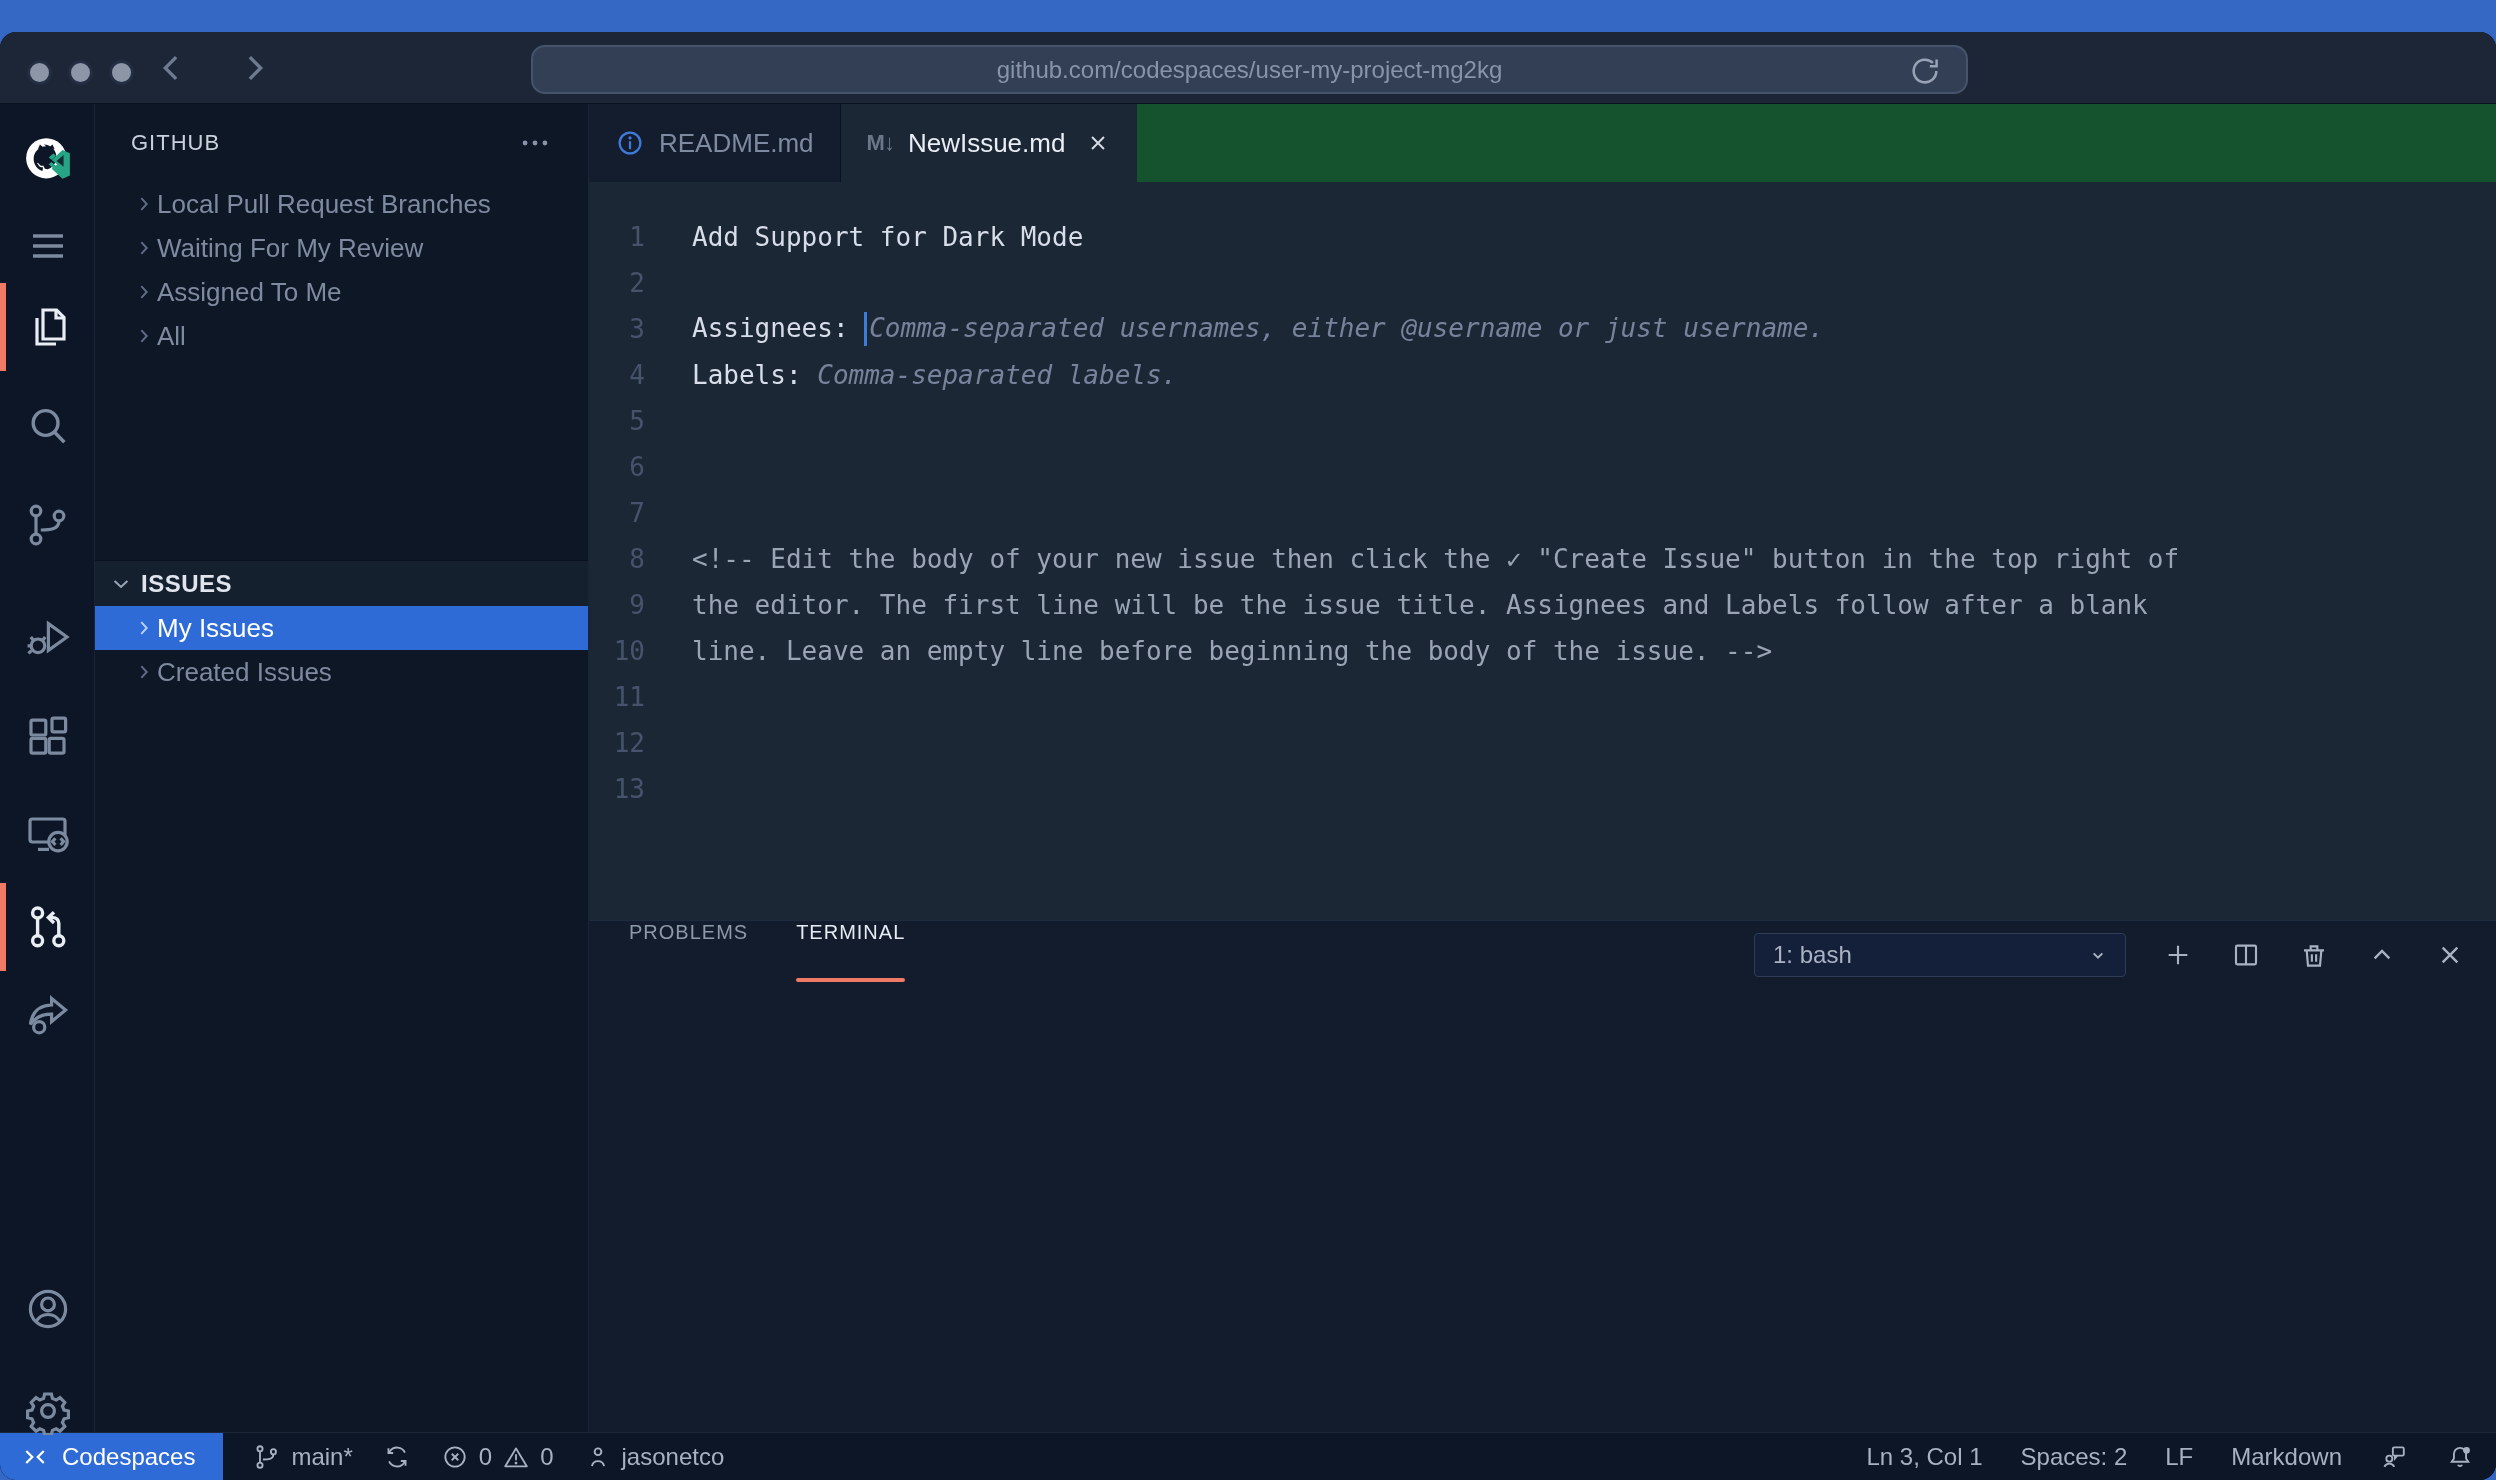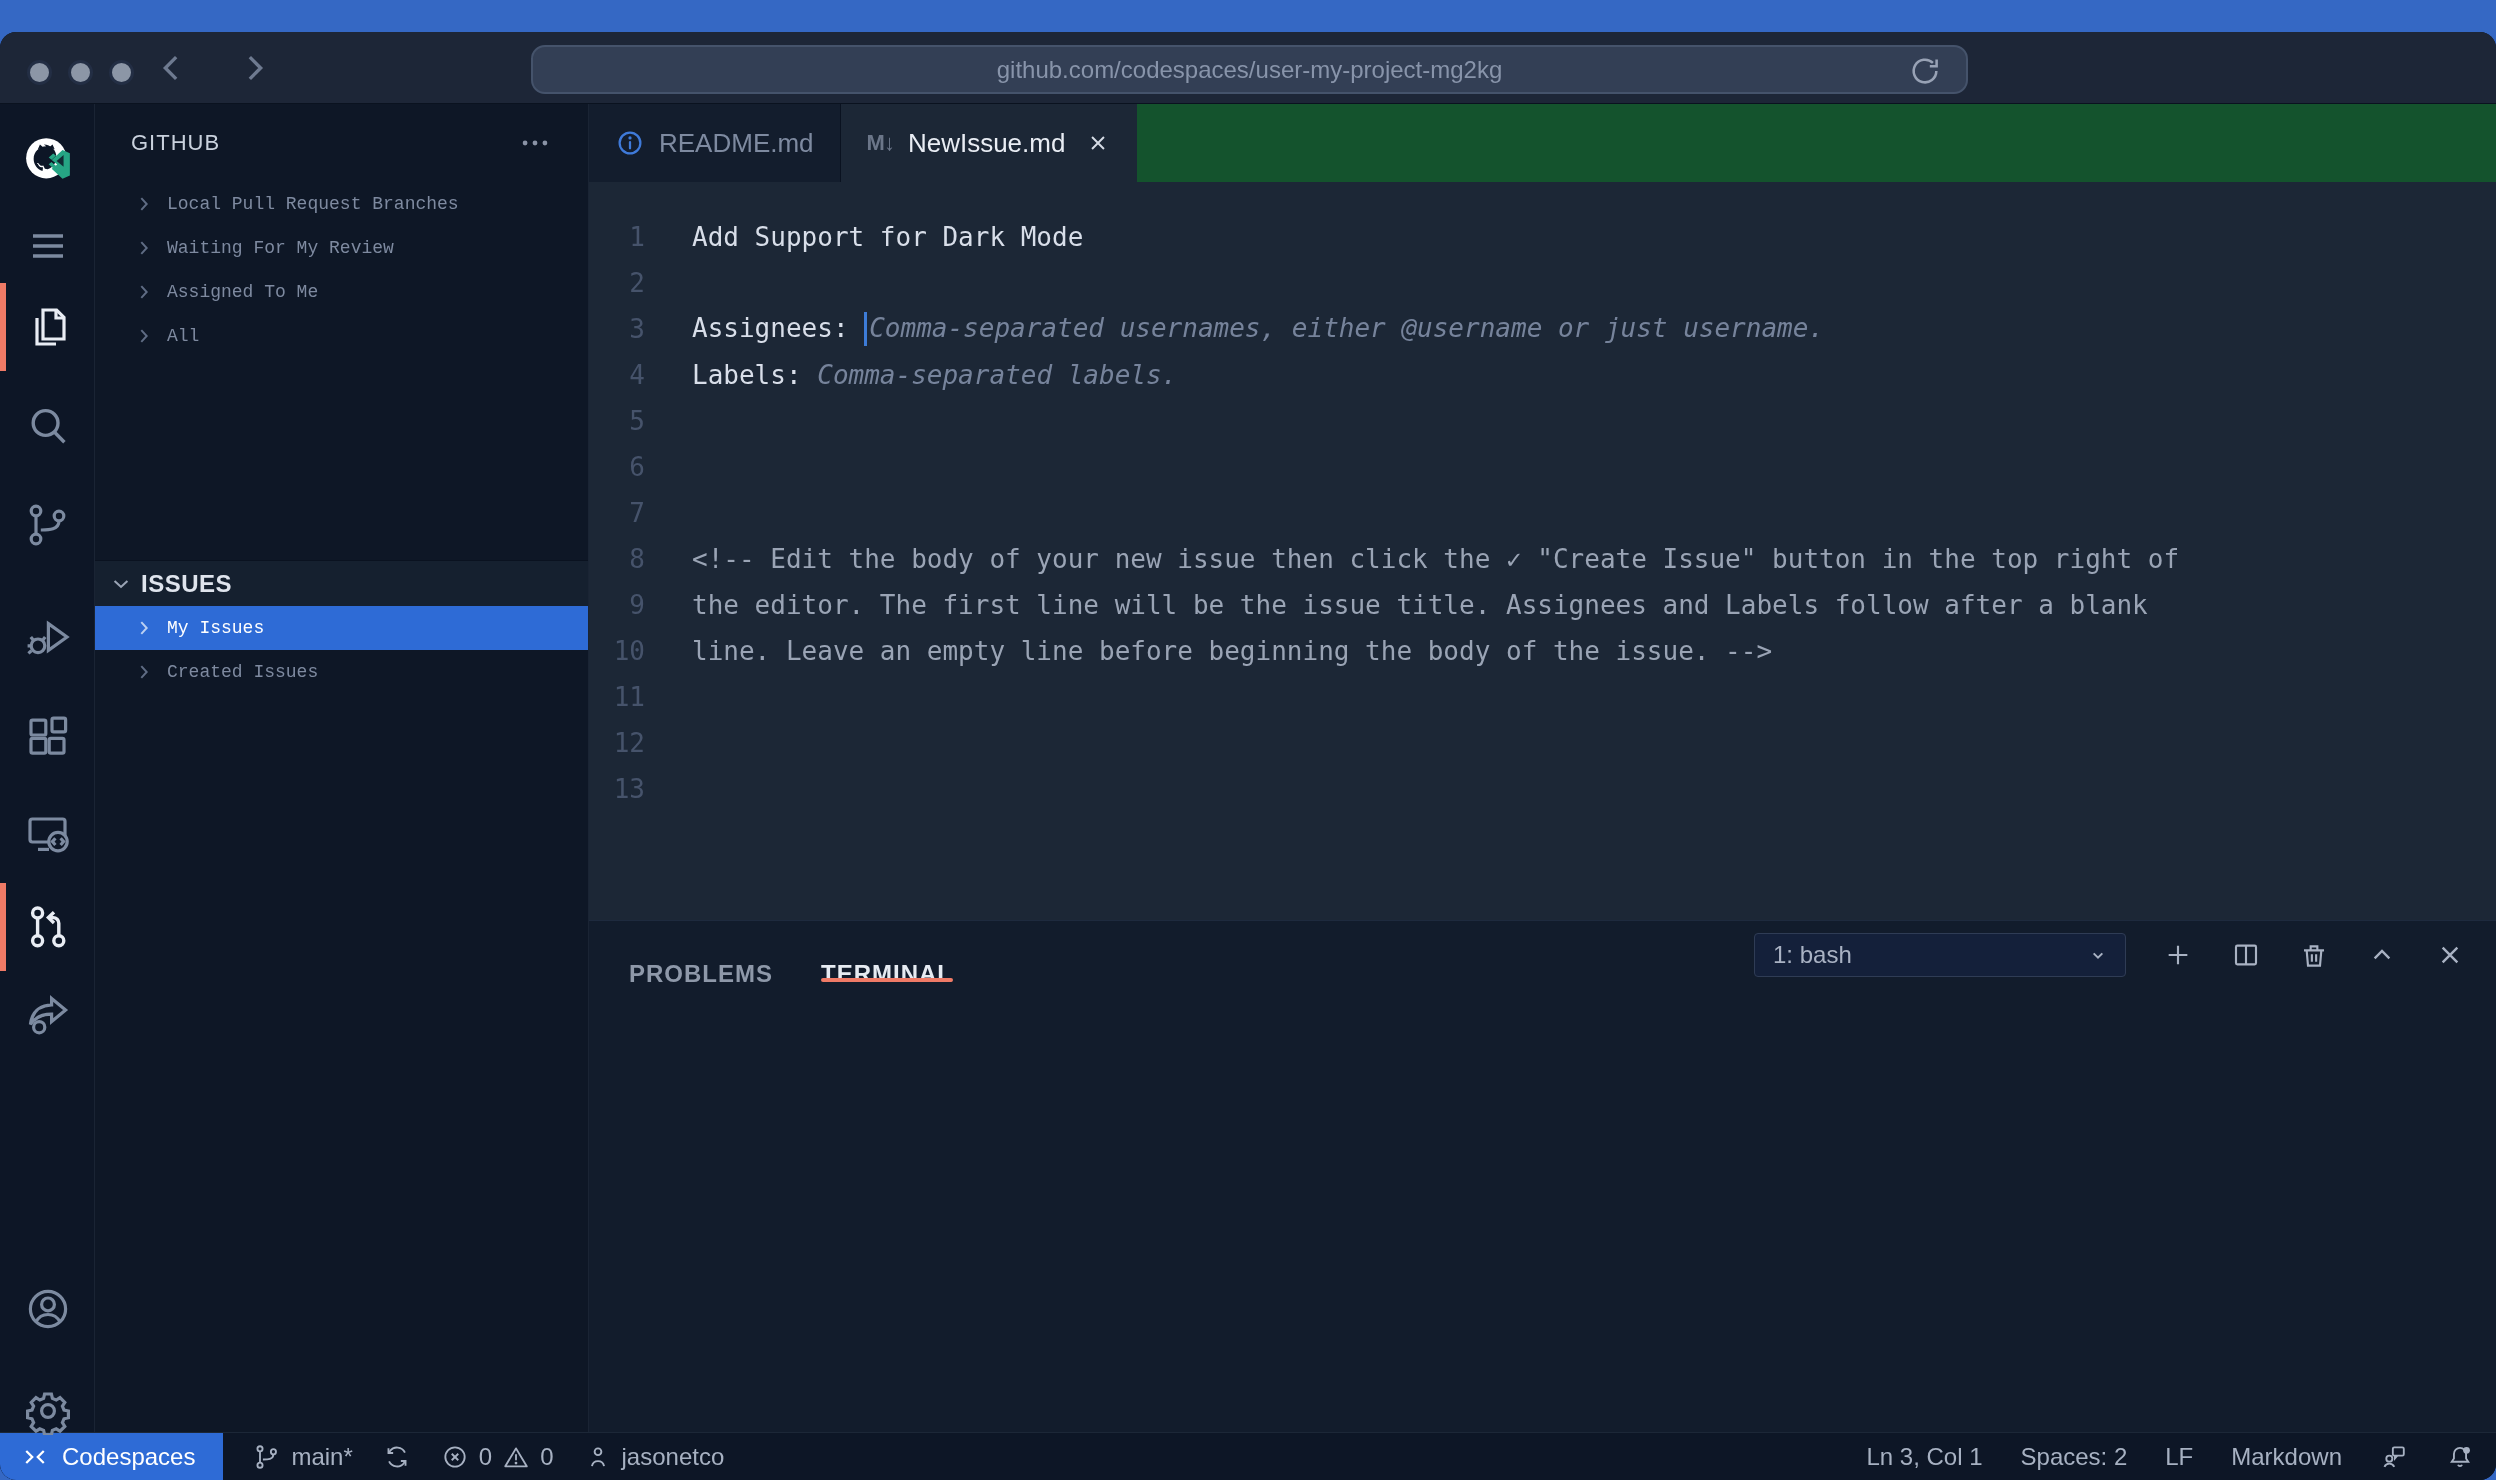--- a/index.html
+++ b/index.html
@@ -33,22 +33,22 @@
 
   
   .sidebar { width:494px; flex:0 0 494px; background:#0E1726; border-right:1px solid #1A2434; display:flex; flex-direction:column; }
   .side-header { height:78px; display:flex; align-items:center; padding:0 36px; justify-content:space-between; }
   .side-title { color:#C9D1DD; font-size:22px; letter-spacing:1px; }
   .more-btn { color:#8A93A6; width:34px; height:34px; }
   .section-header { height:46px; background:#15202F; border-top:1px solid #0A1220; display:flex; align-items:center;
                     padding-left:12px; gap:6px; color:#DFE4ED; cursor:pointer; }
   .section-header svg { width:28px; height:28px; color:#9AA4B5; }
   .section-label { font-size:24px; font-weight:bold; letter-spacing:0.5px; }
-  .tree-item { height:44px; display:flex; align-items:center; padding-left:36px; gap:10px; color:#7E8AA0;
-               font-size:18px; cursor:pointer;font-family:Liberation Mono, monospace; }
+  .tree-item { height:44px; display:flex; align-items:center; padding-left:36px; color:#7E8AA0;
+               font-size:26px; cursor:pointer; }
   .tree-item svg { width:26px; height:26px; color:#5F6C84; flex:0 0 26px; }
   .tree-item.selected { background:#2E6BD6; color:#FFFFFF; }
   .tree-item.selected svg { color:#BBD0F2; }
   .side-spacer { height:202px; }
 
   
   .editorcol { flex:1; display:flex; flex-direction:column; min-width:0; }
   .tabbar { height:78px; flex:0 0 78px; background:#14532d; display:flex; }
   .tab { display:flex; align-items:center; gap:14px; padding:0 26px; font-size:26px; cursor:pointer; }
   .tab.inactive { background:#131D2D; color:#7E8AA0; border-right:1px solid #0A1220; }
@@ -62,22 +62,22 @@
   .code-line { height:46px; display:flex; align-items:center; white-space:pre; }
   .ln { width:56px; flex:0 0 56px; text-align:right; color:#46536B; }
   .ct { margin-left:47px; color:#D8DEE9; }
   .ct .ph { color:#76839B; font-style:italic; }
   .ct.comment { color:#9AA4B5; }
   .caret { display:inline-block; width:3px; height:34px; background:#3D7CD8; vertical-align:middle; margin:0 2px 0 0; }
 
   
   .panel { flex:1; background:#121C2C; border-top:1px solid #1E2A3E; display:flex; flex-direction:column; }
   .panel-header { height:67px; flex:0 0 67px; display:flex; align-items:center; padding:0 30px 0 40px; }
-  .panel-tab { font-size:24px; letter-spacing:1px; color:#8E98A9; margin-right:48px; cursor:pointer; height:100%;
-               display:flex; align-items:flex-end; position:relative;font-weight:bold; }
+  .panel-tab { font-size:20px; letter-spacing:1px; color:#8E98A9; margin-right:48px; cursor:pointer; height:100%;
+               display:flex; align-items:flex-start; position:relative; }
   .panel-tab.active { color:#E6EBF2; }
   .panel-tab.active::after { content:""; position:absolute; left:0; right:0; bottom:6px; height:4px; background:#EF7A66; border-radius:2px; }
   .panel-actions { margin-left:auto; display:flex; align-items:center; gap:36px; color:#A9B2C3; }
   .shell-select { width:372px; height:44px; background:#14203A; border:1px solid #2F3C55; border-radius:4px;
                   display:flex; align-items:center; padding:0 14px 0 18px; font-size:24px; color:#A9B2C3; cursor:pointer; }
   .shell-select svg { width:26px; height:26px; margin-left:auto; }
   .panel-actions > svg { width:32px; height:32px; cursor:pointer; }
   .terminal-body { flex:1; padding:16px 0 0 39px; font-family:"DejaVu Sans Mono",monospace; font-size:26px; cursor:text; }
   .t-user { color:#2EAE7D; font-weight:bold; }
   .t-sep { color:#D5DBE5; font-weight:bold; }

